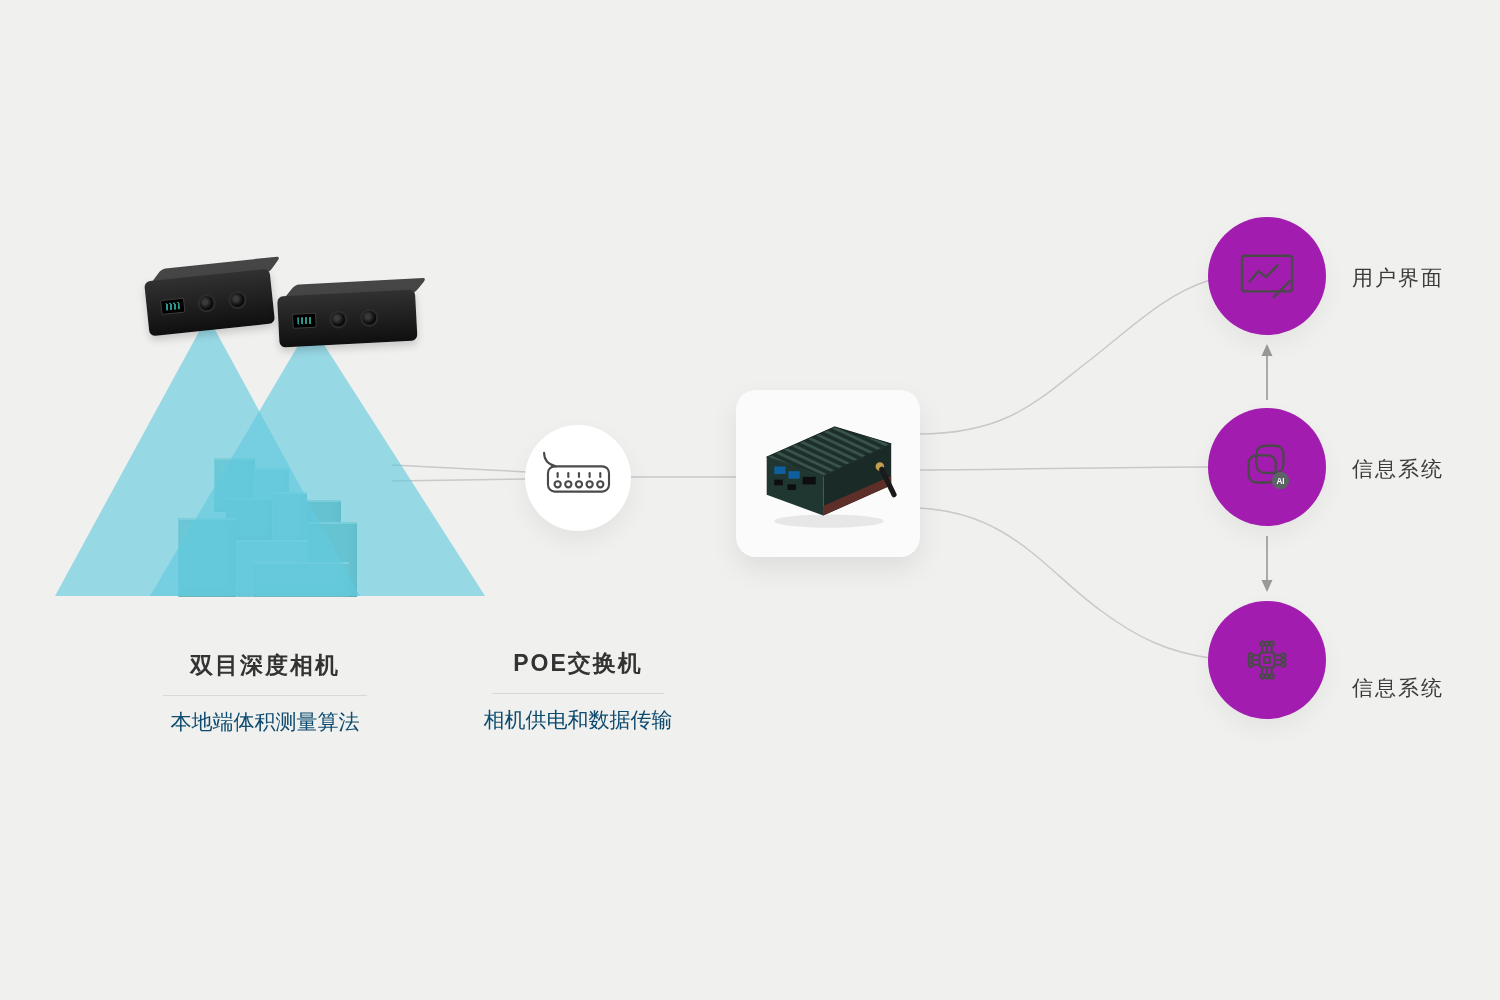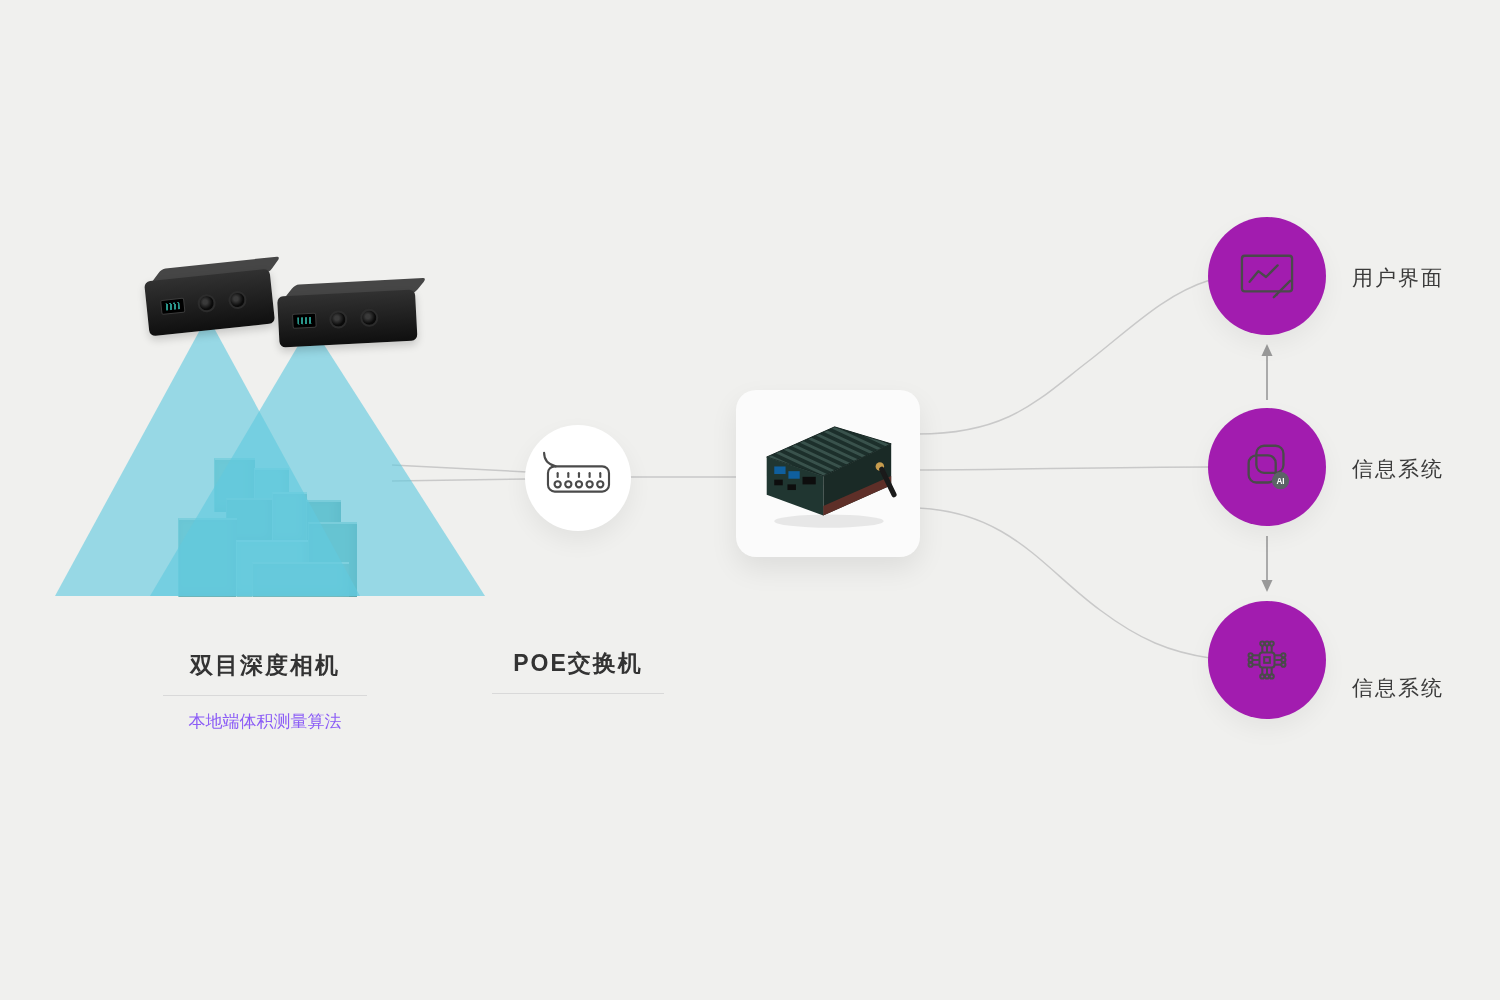--- a/index.html
+++ b/index.html
@@ -56,21 +56,21 @@
   
   .caption{position:absolute;text-align:center;z-index:4;}
   .cap-camera{left:115px;top:650px;width:300px;}
   .cap-poe{left:468px;top:648px;width:220px;}
   .cap-ctrl{left:706px;top:650px;width:260px;}
   .cap-title{font-size:23px;font-weight:bold;color:#333;letter-spacing:2px;}
   .cap-divider{height:1px;background:#d9d9d9;margin:14px auto 12px;}
   .cap-camera .cap-divider{width:204px;}
   .cap-poe .cap-divider{width:172px;}
   .cap-ctrl .cap-divider{width:202px;}
-  .cap-line{font-size:17px;color:#8b5cf6;line-height:28px;}
+  .cap-line{font-size:21px;color:#0c4a6e;line-height:28px;}
 </style>
 </head>
 <body>
 
 <div class="stage">
 
   <svg class="connectors" width="1500" height="1000">
     <g stroke="#c9c9c9" stroke-width="1.5" fill="none">
       <path d="M 392 465 L 527 472"></path>
       <path d="M 392 481 L 527 479"></path>
@@ -221,16 +221,17 @@
 
   <div class="caption cap-camera">
     <div class="cap-title">双目深度相机</div>
     <div class="cap-divider"></div>
     <div class="cap-line">本地端体积测量算法</div>
   </div>
 
   <div class="caption cap-poe">
     <div class="cap-title">POE交换机</div>
     <div class="cap-divider"></div>
+    <div class="cap-line">相机供电和数据传输</div>
   </div>
 
 
 </div>
 
 </body></html>

